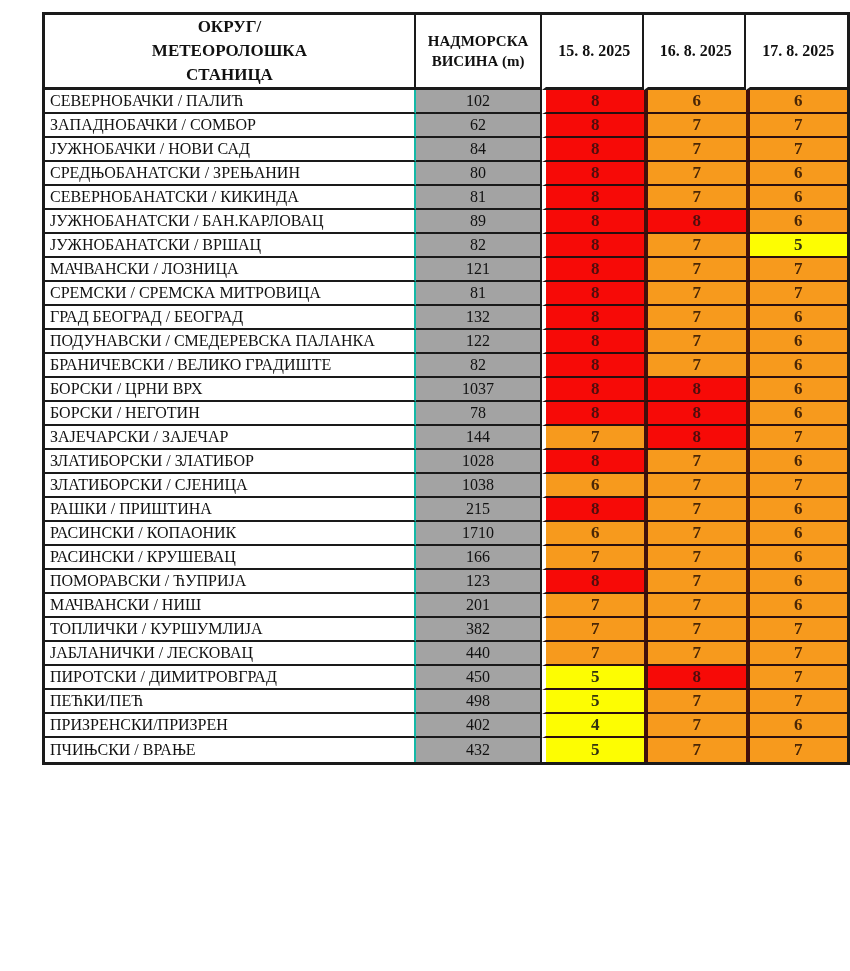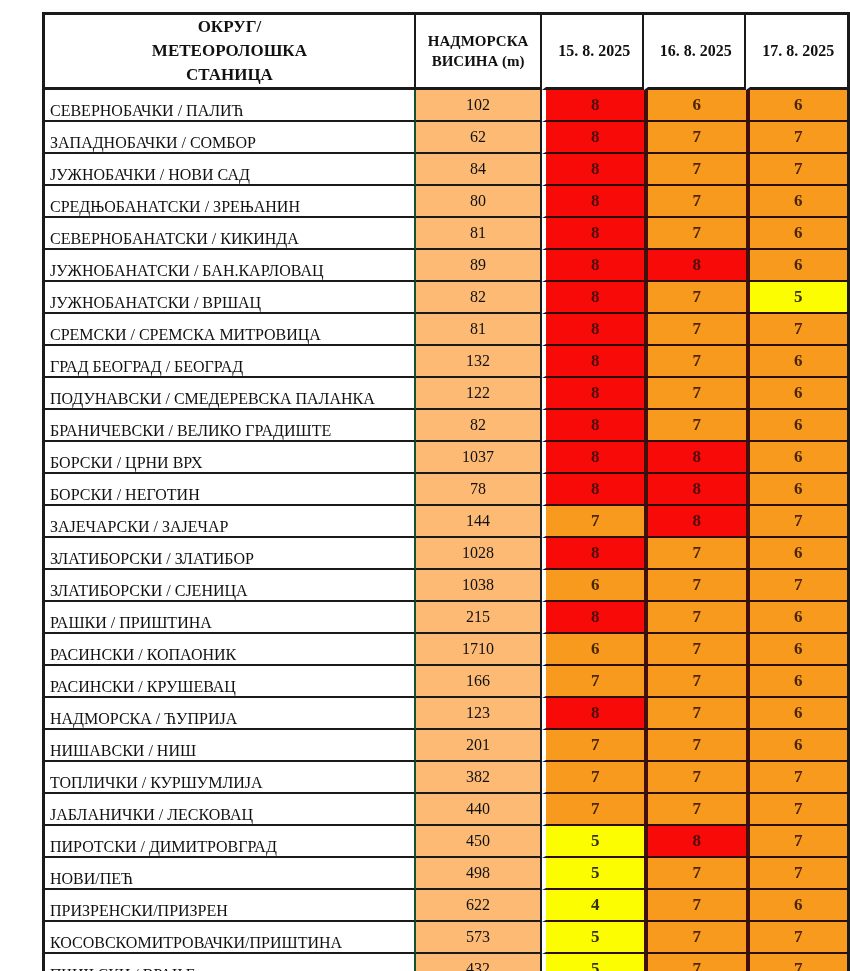--- a/index.html
+++ b/index.html
@@ -18,22 +18,22 @@
   
   th{background:#fff;font-weight:bold;text-align:center;
      border-bottom:3px solid #1a1a1a;height:74px;padding:0 2px;}
   th.h-station{border-right:2px solid #1a1a1a;font-size:17px;line-height:24px;}
   th.h-elev{border-right:2px solid #1a1a1a;font-size:15px;line-height:20px;}
   th.h-date{font-size:16px;border-left:4px solid #ffffff;border-right:2px solid #1a1a1a;}
   th.h-date:last-child{border-right:none;}
   
   td{height:23.7px;border-bottom:2px solid #1a1a1a;}
   tr:last-child td{border-bottom:none;}
-  td.name{font-size:16px;text-align:left;padding:12px 2px 0 5px;border-right:2px solid #14532d;background:#fff;}
-  td.elev{font-size:16px;text-align:center;border-right:2px solid #1a1a1a;background:#fdba74;}
+  td.name{font-size:16px;text-align:left;padding:0 2px 0 5px;border-right:2px solid #14b8a6;background:#fff;}
+  td.elev{font-size:16px;text-align:center;border-right:2px solid #1a1a1a;background:#a3a3a3;}
   td.val{font-size:17px;font-weight:bold;text-align:center;border-bottom:2px solid #2a0f0f;}
   td.val.c1{border-left:4px solid #ffffff;}
   td.val.c2,td.val.c3{border-left:4px solid #420f0b;}
   
   .note{margin-top:15px;text-align:center;font-size:16px;color:#141414;}
   .legend{
     width:700px;height:62px;margin:15px auto 0 auto;
     border:2px solid #141414;display:flex;box-sizing:border-box;
   }
   .legend-item{
@@ -117,20 +117,27 @@
             <td class="val c3" style="background: rgb(247, 154, 29); color: rgb(75, 39, 6);">6</td>
           </tr>
           <tr>
             <td class="name">ЈУЖНОБАНАТСКИ / ВРШАЦ</td>
             <td class="elev">82</td>
             <td class="val c1" style="background: rgb(247, 10, 7); color: rgb(80, 13, 13);">8</td>
             <td class="val c2" style="background: rgb(247, 154, 29); color: rgb(75, 39, 6);">7</td>
             <td class="val c3" style="background: rgb(253, 253, 2); color: rgb(51, 51, 16);">5</td>
           </tr>
           <tr>
+            <td class="name">МАЧВАНСКИ / ЛОЗНИЦА</td>
+            <td class="elev">121</td>
+            <td class="val c1" style="background: rgb(247, 10, 7); color: rgb(80, 13, 13);">8</td>
+            <td class="val c2" style="background: rgb(247, 154, 29); color: rgb(75, 39, 6);">7</td>
+            <td class="val c3" style="background: rgb(247, 154, 29); color: rgb(75, 39, 6);">7</td>
+          </tr>
+          <tr>
             <td class="name">СРЕМСКИ / СРЕМСКА МИТРОВИЦА</td>
             <td class="elev">81</td>
             <td class="val c1" style="background: rgb(247, 10, 7); color: rgb(80, 13, 13);">8</td>
             <td class="val c2" style="background: rgb(247, 154, 29); color: rgb(75, 39, 6);">7</td>
             <td class="val c3" style="background: rgb(247, 154, 29); color: rgb(75, 39, 6);">7</td>
           </tr>
           <tr>
             <td class="name">ГРАД БЕОГРАД / БЕОГРАД</td>
             <td class="elev">132</td>
             <td class="val c1" style="background: rgb(247, 10, 7); color: rgb(80, 13, 13);">8</td>
@@ -201,28 +208,28 @@
             <td class="val c3" style="background: rgb(247, 154, 29); color: rgb(75, 39, 6);">6</td>
           </tr>
           <tr>
             <td class="name">РАСИНСКИ / КРУШЕВАЦ</td>
             <td class="elev">166</td>
             <td class="val c1" style="background: rgb(247, 154, 29); color: rgb(75, 39, 6);">7</td>
             <td class="val c2" style="background: rgb(247, 154, 29); color: rgb(75, 39, 6);">7</td>
             <td class="val c3" style="background: rgb(247, 154, 29); color: rgb(75, 39, 6);">6</td>
           </tr>
           <tr>
-            <td class="name">НАДМОРСКА / ЋУПРИЈА</td>
+            <td class="name">ПОМОРАВСКИ / ЋУПРИЈА</td>
             <td class="elev">123</td>
             <td class="val c1" style="background: rgb(247, 10, 7); color: rgb(80, 13, 13);">8</td>
             <td class="val c2" style="background: rgb(247, 154, 29); color: rgb(75, 39, 6);">7</td>
             <td class="val c3" style="background: rgb(247, 154, 29); color: rgb(75, 39, 6);">6</td>
           </tr>
           <tr>
-            <td class="name">НИШАВСКИ / НИШ</td>
+            <td class="name">МАЧВАНСКИ / НИШ</td>
             <td class="elev">201</td>
             <td class="val c1" style="background: rgb(247, 154, 29); color: rgb(75, 39, 6);">7</td>
             <td class="val c2" style="background: rgb(247, 154, 29); color: rgb(75, 39, 6);">7</td>
             <td class="val c3" style="background: rgb(247, 154, 29); color: rgb(75, 39, 6);">6</td>
           </tr>
           <tr>
             <td class="name">ТОПЛИЧКИ / КУРШУМЛИЈА</td>
             <td class="elev">382</td>
             <td class="val c1" style="background: rgb(247, 154, 29); color: rgb(75, 39, 6);">7</td>
             <td class="val c2" style="background: rgb(247, 154, 29); color: rgb(75, 39, 6);">7</td>
@@ -236,39 +243,32 @@
             <td class="val c3" style="background: rgb(247, 154, 29); color: rgb(75, 39, 6);">7</td>
           </tr>
           <tr>
             <td class="name">ПИРОТСКИ / ДИМИТРОВГРАД</td>
             <td class="elev">450</td>
             <td class="val c1" style="background: rgb(253, 253, 2); color: rgb(51, 51, 16);">5</td>
             <td class="val c2" style="background: rgb(247, 10, 7); color: rgb(80, 13, 13);">8</td>
             <td class="val c3" style="background: rgb(247, 154, 29); color: rgb(75, 39, 6);">7</td>
           </tr>
           <tr>
-            <td class="name">НОВИ/ПЕЋ</td>
+            <td class="name">ПЕЋКИ/ПЕЋ</td>
             <td class="elev">498</td>
             <td class="val c1" style="background: rgb(253, 253, 2); color: rgb(51, 51, 16);">5</td>
             <td class="val c2" style="background: rgb(247, 154, 29); color: rgb(75, 39, 6);">7</td>
             <td class="val c3" style="background: rgb(247, 154, 29); color: rgb(75, 39, 6);">7</td>
           </tr>
           <tr>
             <td class="name">ПРИЗРЕНСКИ/ПРИЗРЕН</td>
-            <td class="elev">622</td>
+            <td class="elev">402</td>
             <td class="val c1" style="background: rgb(253, 253, 2); color: rgb(51, 51, 16);">4</td>
             <td class="val c2" style="background: rgb(247, 154, 29); color: rgb(75, 39, 6);">7</td>
             <td class="val c3" style="background: rgb(247, 154, 29); color: rgb(75, 39, 6);">6</td>
-          </tr>
-          <tr>
-            <td class="name">КОСОВСКОМИТРОВАЧКИ/ПРИШТИНА</td>
-            <td class="elev">573</td>
-            <td class="val c1" style="background: rgb(253, 253, 2); color: rgb(51, 51, 16);">5</td>
-            <td class="val c2" style="background: rgb(247, 154, 29); color: rgb(75, 39, 6);">7</td>
-            <td class="val c3" style="background: rgb(247, 154, 29); color: rgb(75, 39, 6);">7</td>
           </tr>
           <tr>
             <td class="name">ПЧИЊСКИ / ВРАЊЕ</td>
             <td class="elev">432</td>
             <td class="val c1" style="background: rgb(253, 253, 2); color: rgb(51, 51, 16);">5</td>
             <td class="val c2" style="background: rgb(247, 154, 29); color: rgb(75, 39, 6);">7</td>
             <td class="val c3" style="background: rgb(247, 154, 29); color: rgb(75, 39, 6);">7</td>
           </tr>
         </tbody>
     </table>

